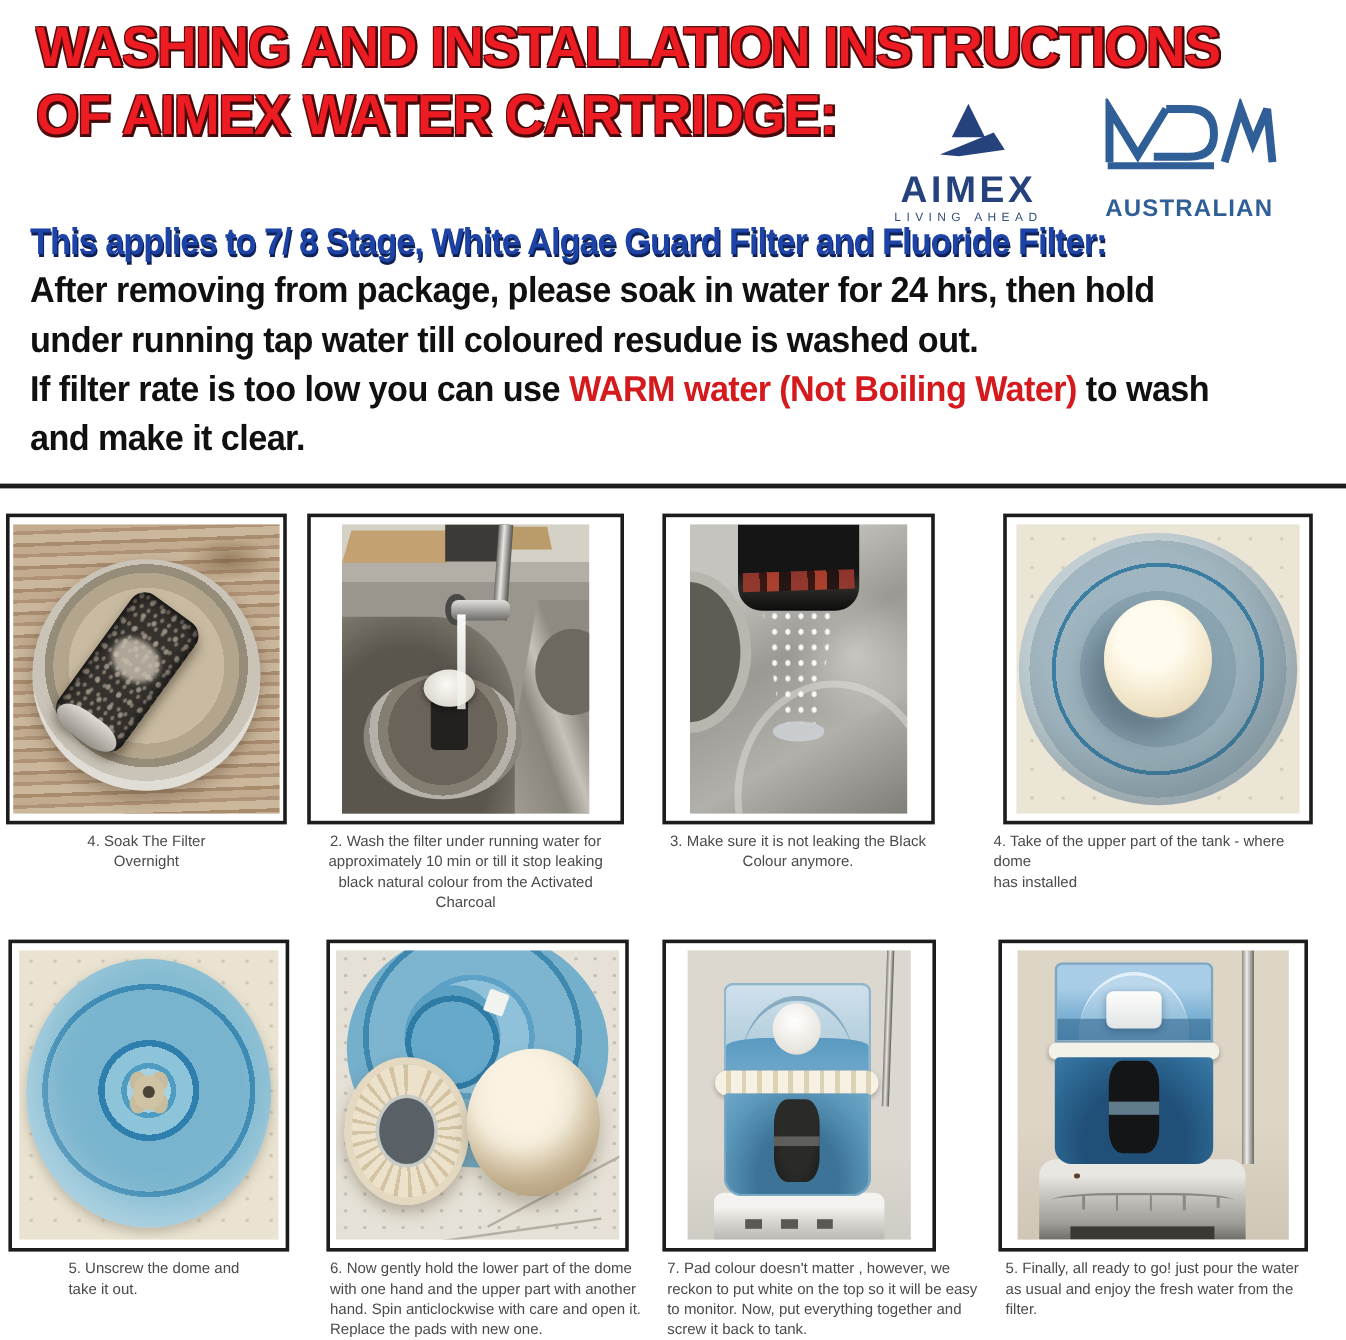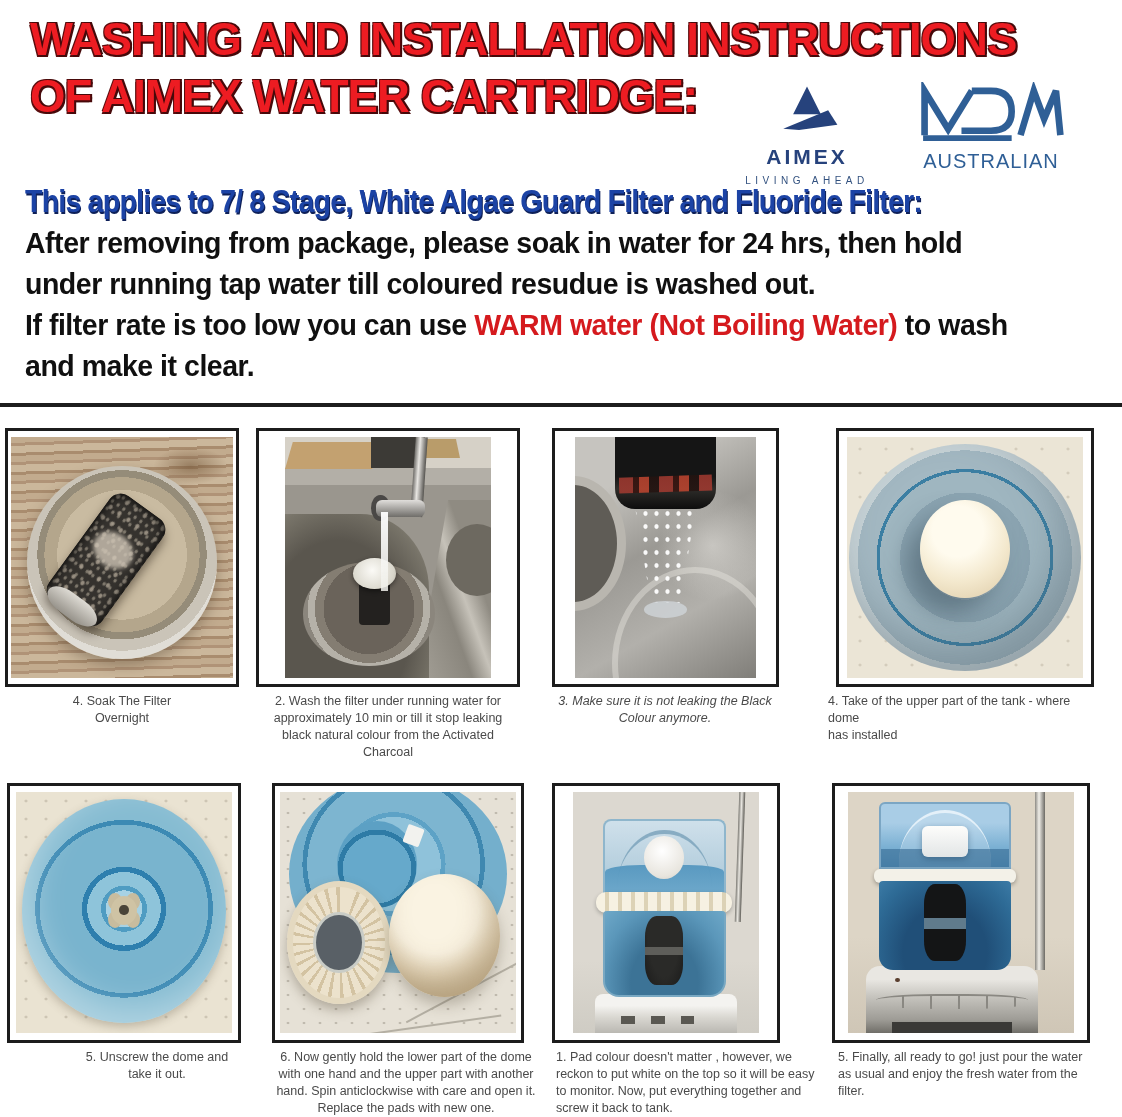--- a/index.html
+++ b/index.html
@@ -11,24 +11,24 @@
 
   
   .title{
     position:absolute;left:30px;top:10px;
     font-weight:700;font-size:47px;line-height:57px;letter-spacing:-1px;
     color:#ed1c22;white-space:nowrap;
     transform:scaleX(.97);transform-origin:0 0;
     text-shadow:2px 2px 0 #46090a, 2px -1px 0 #46090a, -1px 2px 0 #5a0d0e, -1px -1px 0 #5a0d0e;
   }
   .aimex-logo{position:absolute;left:742px;top:82px;width:130px;text-align:center;}
-  .aimex-word{font-weight:700;font-size:21px;letter-spacing:3px;color:#26427c;line-height:30px;margin-top:2px;}
+  .aimex-word{font-weight:700;font-size:31px;letter-spacing:3px;color:#26427c;line-height:30px;margin-top:2px;}
   .aimex-tag{font-size:10px;letter-spacing:4.5px;color:#32517f;margin-top:3px;font-weight:400;}
   .mdm-logo{position:absolute;left:893px;top:82px;width:196px;text-align:center;}
-  .mdm-tag{font-weight:400;font-size:20px;letter-spacing:1px;color:#2f5f96;margin-top:2px;}
+  .mdm-tag{font-weight:700;font-size:20px;letter-spacing:1px;color:#2f5f96;margin-top:14px;}
 
   
   .subtitle{
     position:absolute;left:25px;top:184px;
     font-weight:700;font-size:31px;color:#1c43a5;white-space:nowrap;letter-spacing:-1px;
     transform:scaleX(.93);transform-origin:0 0;
     text-shadow:1px 2px 0 #0e2058;
   }
   .bodytext{
     position:absolute;left:25px;top:222px;width:1160px;
@@ -51,24 +51,24 @@
   .c5{left:7px;  top:783px;width:234px;height:260px;}
   .c6{left:272px;top:783px;width:252px;height:260px;}
   .c7{left:552px;top:783px;width:228px;height:260px;}
   .c8{left:832px;top:783px;width:258px;height:260px;}
 
   .cap{
     position:absolute;font-size:12.5px;line-height:1.35;color:#4a4a4a;
   }
   .cap1{left:5px;  top:693px;width:234px;text-align:center;}
   .cap2{left:248px;top:693px;width:280px;text-align:center;}
-  .cap3{left:540px;top:693px;width:250px;text-align:center;font-style:italic;}
+  .cap3{left:540px;top:693px;width:250px;text-align:center;}
   .cap4{left:828px;top:693px;width:274px;text-align:left;}
-  .cap5{left:57px; top:1049px;width:200px;text-align:center;}
-  .cap6{left:275px;top:1049px;width:262px;text-align:center;}
+  .cap5{left:57px; top:1049px;width:200px;text-align:left;}
+  .cap6{left:275px;top:1049px;width:262px;text-align:left;}
   .cap7{left:556px;top:1049px;width:265px;text-align:left;}
   .cap8{left:838px;top:1049px;width:252px;text-align:left;}
 
   .photo{position:relative;height:241px;margin:0 auto;overflow:hidden;}
   .photo *{position:absolute;}
 
   
   .ph1{width:97%;
     background:repeating-linear-gradient(178deg,#c2ab8e 0 6px,#b09377 6px 9px,#cbb79b 9px 16px,#a98c6e 16px 19px);}
   .p1-knot{top:4%;right:2%;width:34%;height:16%;background:radial-gradient(ellipse,rgba(110,80,50,.55),transparent 70%);}
@@ -382,19 +382,19 @@
     </div>
   </div>
 </div>
 
 <div class="cap cap5 pre">5. Unscrew the dome and
 take it out.</div>
 <div class="cap cap6 pre">6. Now gently hold the lower part of the dome
 with one hand and the upper part with another
 hand. Spin anticlockwise with care and open it.
 Replace the pads with new one.</div>
-<div class="cap cap7 pre">1. Pad colour doesn't matter , however, we
+<div class="cap cap7 pre">7. Pad colour doesn't matter , however, we
 reckon to put white on the top so it will be easy
 to monitor. Now, put everything together and
 screw it back to tank.</div>
 <div class="cap cap8 pre">5. Finally, all ready to go! just pour the water
 as usual and enjoy the fresh water from the
 filter.</div>
 
 </body></html>

